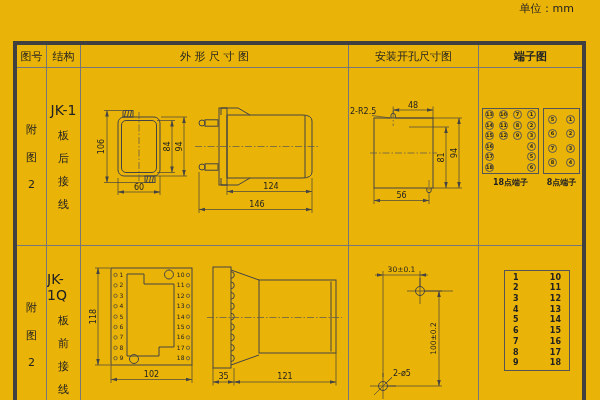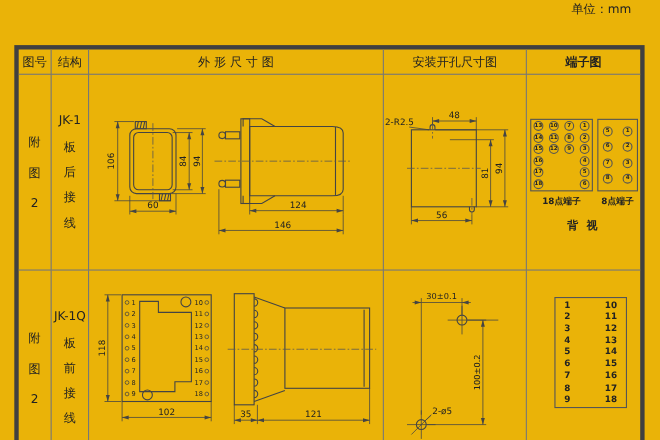--- a/index.html
+++ b/index.html
@@ -8,21 +8,21 @@
   #unit{position:absolute;top:1px;right:26px;font-size:11px;color:#222;}
   #tbl{position:absolute;left:13px;top:15px;width:565px;height:377px;border:4px solid #404040;box-sizing:content-box;
        display:grid;grid-template-columns:30px 34px 268px 130px 103px;grid-template-rows:23px 178px 176px;margin-top:26px;}
   .cell{border-right:1px solid #777;border-bottom:1px solid #777;box-sizing:border-box;position:relative;overflow:hidden;}
   .cell.lastcol{border-right:none;font-weight:bold;}
   .cell.lastrow{border-bottom:none;}
   .hc{display:flex;align-items:center;justify-content:center;font-size:11px;white-space:nowrap;}
   .vstack{display:flex;flex-direction:column;align-items:center;justify-content:center;font-size:11px;}
   .vstack.fig{gap:13px;}
   .vstack.struct{gap:8px;}
-  .model{font-size:11px;margin-bottom:2px;}
+  .model{font-size:14px;margin-bottom:2px;}
   svg{position:absolute;left:0;top:0;}
   .ln{stroke:#444;stroke-width:1;fill:none;}
   .dl{stroke:#444;stroke-width:0.7;fill:none;}
   .cl{stroke:#555;stroke-width:0.7;fill:none;stroke-dasharray:7 2 1.5 2;}
   .ar{fill:#444;stroke:none;}
   text{font-family:"DejaVu Sans",sans-serif;fill:#222;}
   .d8{font-size:8px;}
   .d7{font-size:7.5px;}
   .d6{font-size:6px;}
   
@@ -262,21 +262,20 @@
           <span class="tcirc">7</span>
           <span class="tcirc">3</span>
         </div>
         <div class="trow">
           <span class="tcirc">8</span>
           <span class="tcirc">4</span>
         </div>
       </div>
       <div class="tlab l18">18点端子</div>
       <div class="tlab l8">8点端子</div>
-      <div class="tview v1">背 视</div>
     </div>
 
     <div class="cell vstack fig lastrow">
       <span>附</span>
       <span>图</span>
       <span>2</span>
     </div>
     <div class="cell vstack struct lastrow">
       <span class="model">JK-1Q</span>
       <span>板</span>

